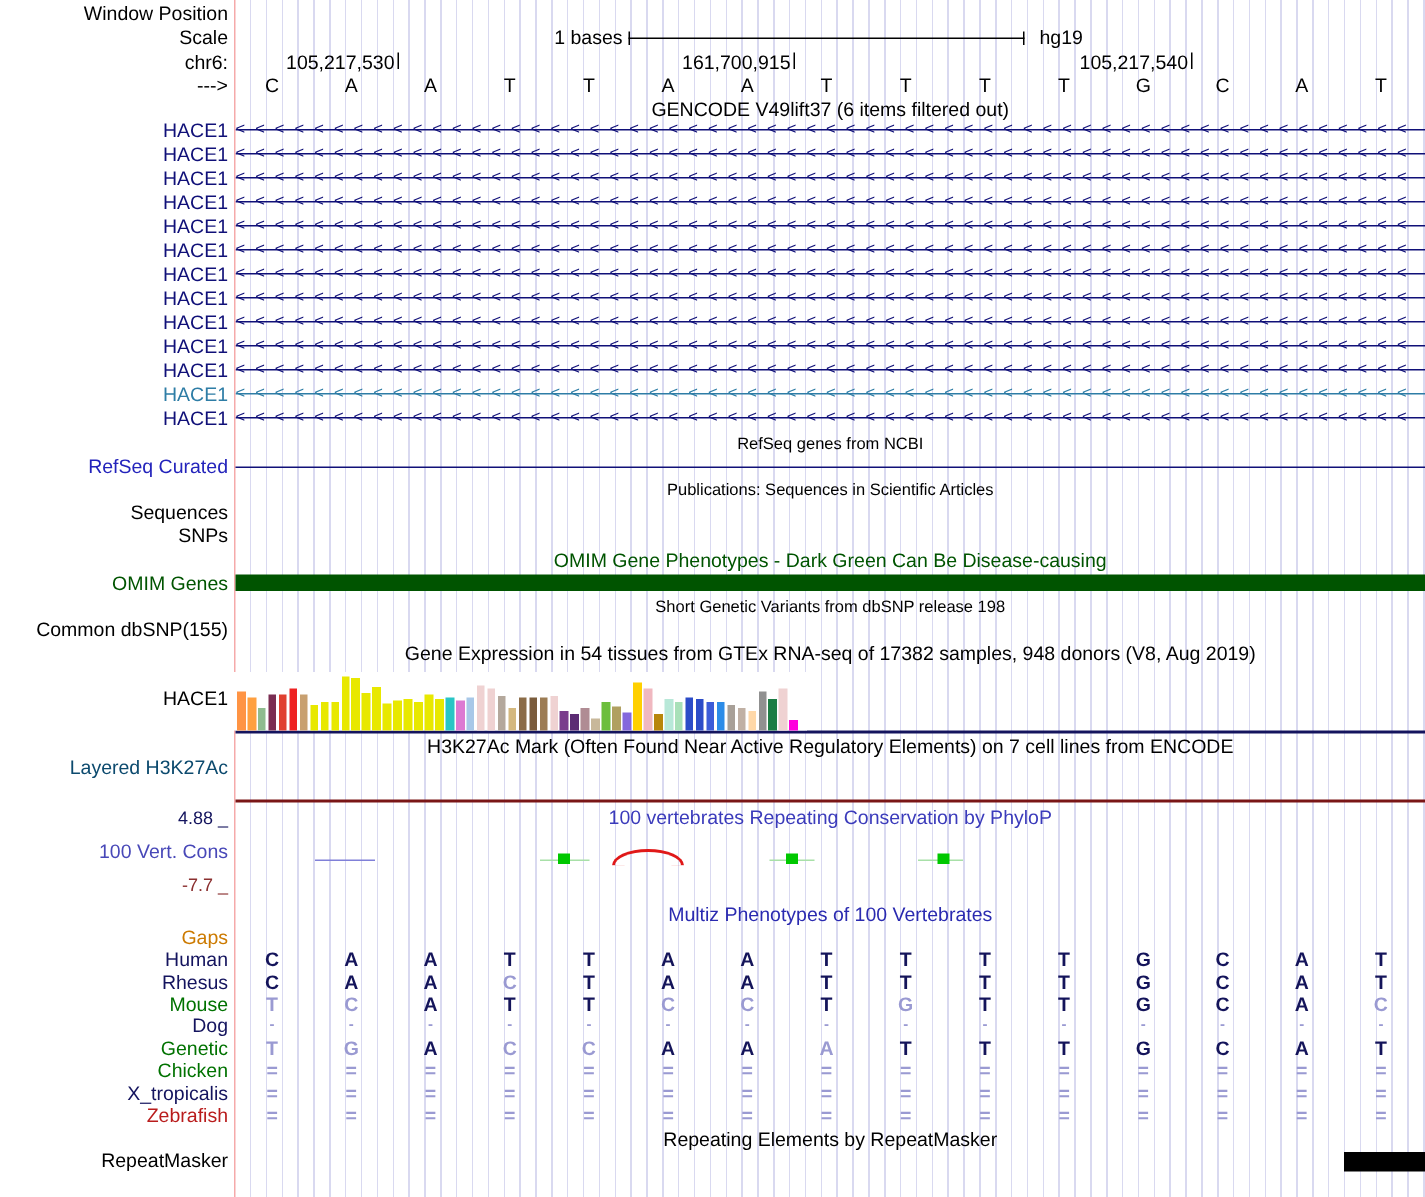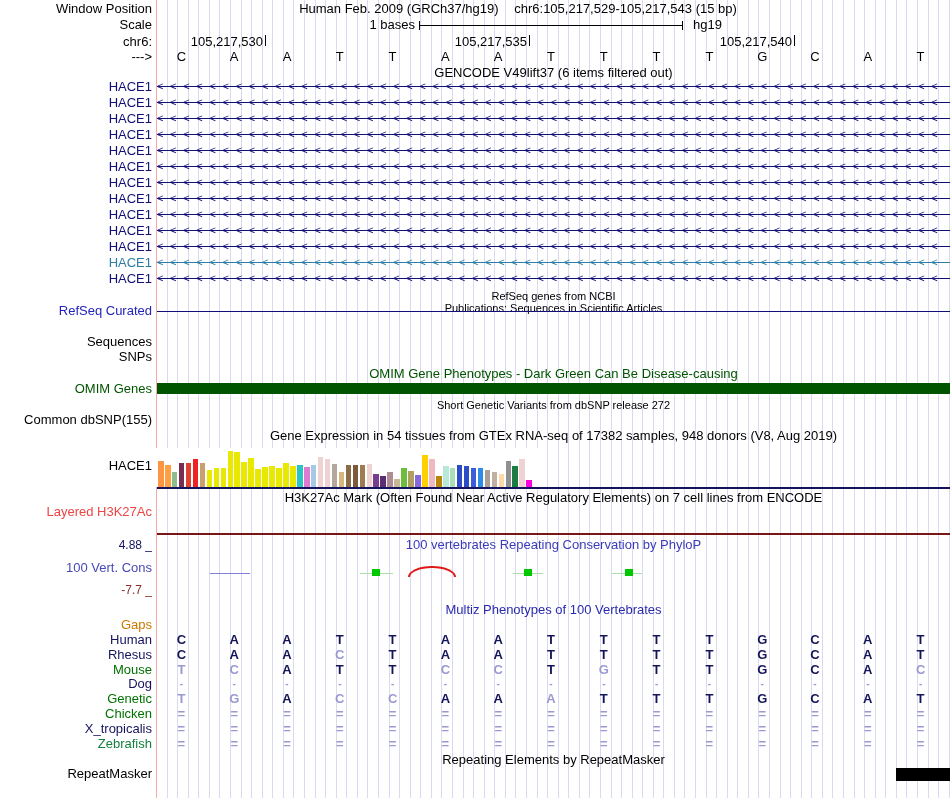--- a/index.html
+++ b/index.html
@@ -29,24 +29,20 @@
   .bar{position:absolute;}
   .arc{position:absolute;border:2px solid #e01818;border-bottom:none;border-radius:50% 50% 0 0/100% 100% 0 0;}
 </style>
 </head>
 <body>
 
 <div id="canvas">
   <div id="grid"></div>
   <div id="leftedge"></div>
 
-  <div id="toptitle">
-    <span>Human Feb. 2009 (GRCh37/hg19)</span>
-    <span>chr6:105,217,529-105,217,543 (15 bp)</span>
-  </div>
 
   <span id="scalelabel">1 bases</span>
   <div id="scalebar">
       <i class="l"></i>
       <i class="r"></i>
     </div>
   <span id="scaleasm">hg19</span>
 
   <div id="dyn">
       <div class="lbl" style="top: 1px; color: rgb(0, 0, 0); font-size: 13px;">Window Position</div>
@@ -65,47 +61,47 @@
       <div class="lbl" style="top: 223px; color: rgb(16, 16, 120); font-size: 13px;">HACE1</div>
       <div class="lbl" style="top: 239px; color: rgb(16, 16, 120); font-size: 13px;">HACE1</div>
       <div class="lbl" style="top: 255px; color: rgb(46, 125, 166); font-size: 13px;">HACE1</div>
       <div class="lbl" style="top: 271px; color: rgb(16, 16, 120); font-size: 13px;">HACE1</div>
       <div class="lbl" style="top: 303px; color: rgb(35, 35, 187); font-size: 13px;">RefSeq Curated</div>
       <div class="lbl" style="top: 334px; color: rgb(0, 0, 0); font-size: 13px;">Sequences</div>
       <div class="lbl" style="top: 349px; color: rgb(0, 0, 0); font-size: 13px;">SNPs</div>
       <div class="lbl" style="top: 381px; color: rgb(0, 84, 0); font-size: 13px;">OMIM Genes</div>
       <div class="lbl" style="top: 412px; color: rgb(0, 0, 0); font-size: 13px;">Common dbSNP(155)</div>
       <div class="lbl" style="top: 458px; color: rgb(0, 0, 0); font-size: 13px;">HACE1</div>
-      <div class="lbl" style="top: 504px; color: #ef4444; font-size: 13px; text-align: right;">Layered H3K27Ac</div>
+      <div class="lbl" style="top: 504px; color: #0c4a6e; font-size: 13px; text-align: right;">Layered H3K27Ac</div>
       <div class="lbl" style="top: 537px; color: rgb(20, 20, 94); font-size: 12px;">4.88 _</div>
       <div class="lbl" style="top: 560px; color: rgb(72, 72, 184); font-size: 13px;">100 Vert. Cons</div>
       <div class="lbl" style="top: 582px; color: rgb(139, 48, 48); font-size: 12px;">-7.7 _</div>
       <div class="lbl" style="top: 617px; color: rgb(204, 122, 0); font-size: 13px;">Gaps</div>
       <div class="lbl" style="top: 632px; color: rgb(20, 20, 94); font-size: 13px;">Human</div>
       <div class="lbl" style="top: 647px; color: rgb(20, 20, 94); font-size: 13px;">Rhesus</div>
       <div class="lbl" style="top: 662px; color: rgb(0, 114, 0); font-size: 13px;">Mouse</div>
       <div class="lbl" style="top: 676px; color: rgb(20, 20, 94); font-size: 13px;">Dog</div>
       <div class="lbl" style="top: 691px; color: rgb(0, 114, 0); font-size: 13px;">Genetic</div>
       <div class="lbl" style="top: 706px; color: rgb(0, 114, 0); font-size: 13px;">Chicken</div>
       <div class="lbl" style="top: 721px; color: rgb(20, 20, 94); font-size: 13px;">X_tropicalis</div>
-      <div class="lbl" style="top: 736px; color: #15803d; font-size: 13px;">Zebrafish</div>
+      <div class="lbl" style="top: 736px; color: #b91c1c; font-size: 13px;">Zebrafish</div>
       <div class="lbl" style="top: 766px; color: rgb(0, 0, 0); font-size: 13px;">RepeatMasker</div>
       <div class="ttl" style="top: 65px; color: rgb(0, 0, 0); font-size: 13px;">GENCODE V49lift37 (6 items filtered out)</div>
       <div class="ttl" style="top: 288px; color: rgb(0, 0, 0); font-size: 11px;">RefSeq genes from NCBI</div>
-      <div class="ttl" style="top: 300px; color: rgb(0, 0, 0); font-size: 11px; text-align: center;">Publications: Sequences in Scientific Articles</div>
+      <div class="ttl" style="top: 319px; color: rgb(0, 0, 0); font-size: 11px; text-align: center;">Publications: Sequences in Scientific Articles</div>
       <div class="ttl" style="top: 366px; color: rgb(0, 84, 0); font-size: 13px;">OMIM Gene Phenotypes - Dark Green Can Be Disease-causing</div>
-      <div class="ttl" style="top: 397px; color: rgb(0, 0, 0); font-size: 11px;">Short Genetic Variants from dbSNP release 272</div>
+      <div class="ttl" style="top: 397px; color: rgb(0, 0, 0); font-size: 11px;">Short Genetic Variants from dbSNP release 198</div>
       <div class="ttl" style="top: 428px; color: rgb(0, 0, 0); font-size: 13px;">Gene Expression in 54 tissues from GTEx RNA-seq of 17382 samples, 948 donors (V8, Aug 2019)</div>
       <div class="ttl" style="top: 490px; color: rgb(0, 0, 0); font-size: 13px;">H3K27Ac Mark (Often Found Near Active Regulatory Elements) on 7 cell lines from ENCODE</div>
       <div class="ttl" style="top: 537px; color: rgb(59, 59, 187); font-size: 13px;">100 vertebrates Repeating Conservation by PhyloP</div>
       <div class="ttl" style="top: 602px; color: rgb(42, 42, 176); font-size: 13px;">Multiz Phenotypes of 100 Vertebrates</div>
       <div class="ttl" style="top: 752px; color: rgb(0, 0, 0); font-size: 13px;">Repeating Elements by RepeatMasker</div>
       <div class="num" style="left: 263px; top: 35px;">105,217,530</div>
       <div class="tick" style="left: 265px; top: 35px;"></div>
-      <div class="num" style="left: 527px; top: 35px;">105,217,535</div>
+      <div class="num" style="left: 527px; top: 35px;">161,700,915</div>
       <div class="tick" style="left: 529px; top: 35px;"></div>
       <div class="num" style="left: 792px; top: 35px;">105,217,540</div>
       <div class="tick" style="left: 794px; top: 35px;"></div>
       <div class="base" style="left: 181.4px; top: 50px;">C</div>
       <div class="base" style="left: 234.2px; top: 50px;">A</div>
       <div class="base" style="left: 287px; top: 50px;">A</div>
       <div class="base" style="left: 339.8px; top: 50px;">T</div>
       <div class="base" style="left: 392.6px; top: 50px;">T</div>
       <div class="base" style="left: 445.4px; top: 50px;">A</div>
       <div class="base" style="left: 498.2px; top: 50px;">A</div>

